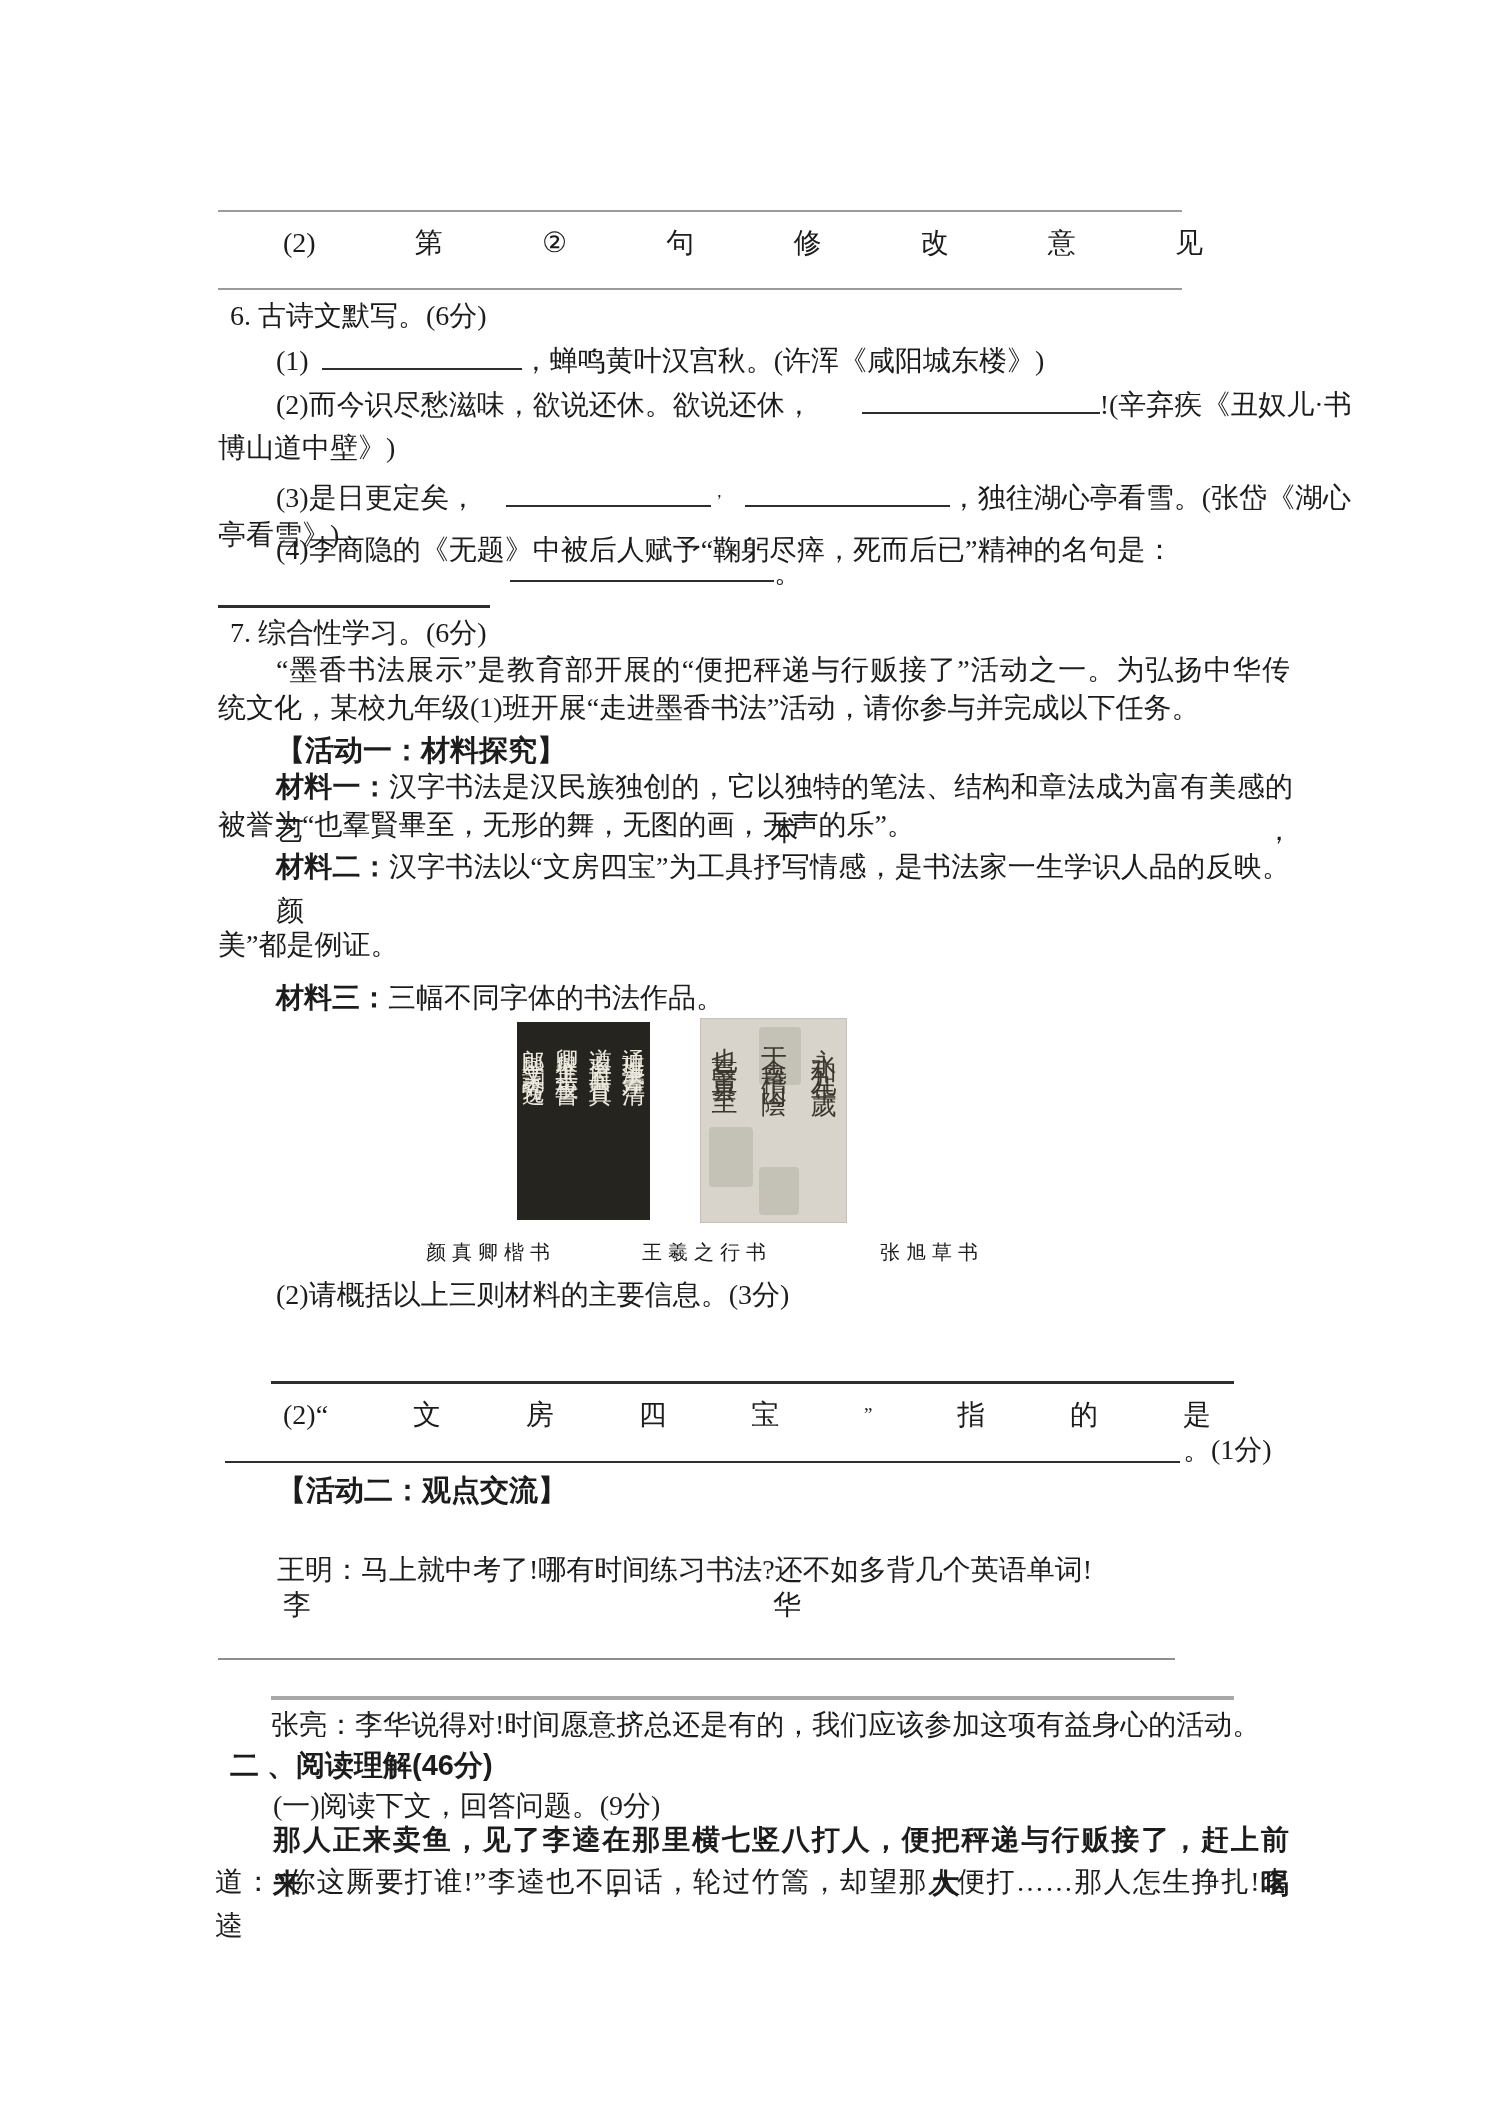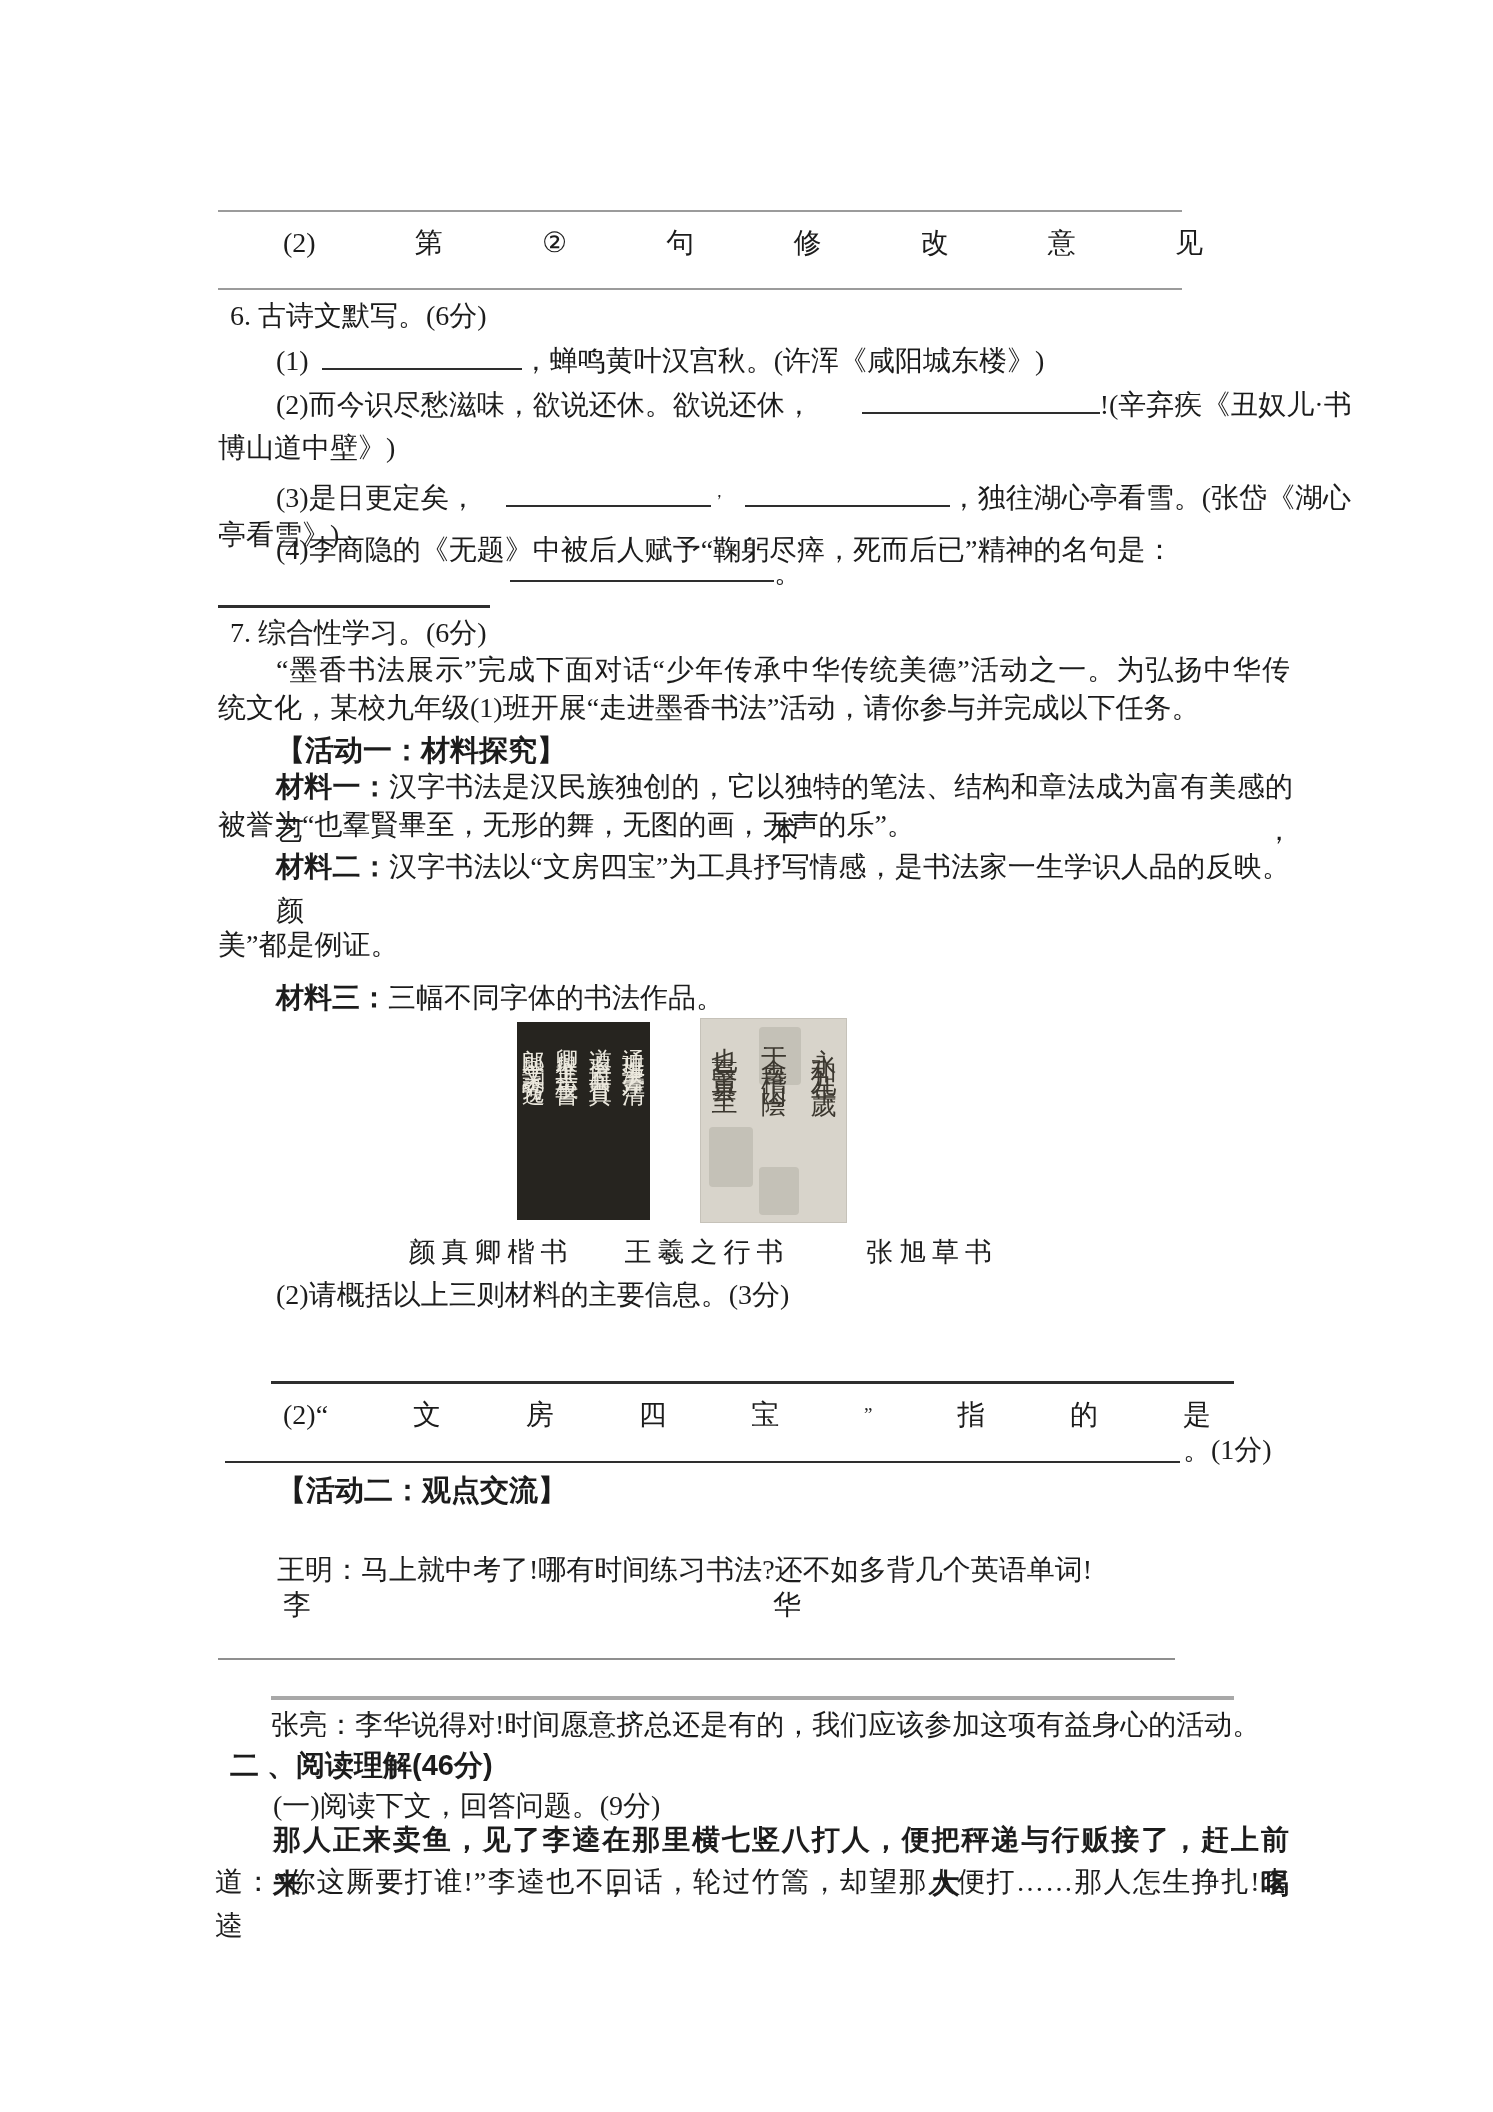--- a/index.html
+++ b/index.html
@@ -11,21 +11,21 @@
   .ln{position:absolute;line-height:44px;height:44px;white-space:nowrap;}
   .just{white-space:normal;text-align:justify;text-align-last:justify;}
   .rule{position:absolute;background:#9b9b9b;height:2px;}
   .rule-dark{background:#2e2e2e;}
   .rule-thick{height:4px;background:#a8a8a8;}
   .blank{display:inline-block;border-bottom:2px solid #2e2e2e;height:30px;vertical-align:baseline;}
   .spread{position:absolute;display:flex;justify-content:space-between;line-height:44px;height:44px;}
   .bold-sans{font-family:"Liberation Sans","DejaVu Sans",sans-serif;font-weight:bold;}
   .raised{font-size:17px;vertical-align:super;}
   .q-close{font-size:19px;vertical-align:super;}
-  .caption{position:absolute;transform:translateX(-50%);letter-spacing:6px;font-size:27px;line-height:40px;white-space:nowrap;}
+  .caption{position:absolute;transform:translateX(-50%);letter-spacing:6px;font-size:20px;line-height:40px;white-space:nowrap;}
   .art{position:absolute;box-sizing:border-box;display:flex;flex-direction:row-reverse;justify-content:space-between;}
   .art .col{writing-mode:vertical-rl;line-height:1;position:relative;z-index:1;}
   .art-rubbing{left:517px;top:1022px;width:133px;height:198px;background:#26241f;padding:8px 5px;}
   .art-rubbing .col{color:#ece9de;font-size:23px;letter-spacing:7px;}
   .art-scroll{left:700px;top:1018px;width:147px;height:205px;background:#d8d4cb;border:1px solid #c6c2b9;padding:8px 10px;}
   .art-scroll .col{color:#3b372f;font-size:26px;letter-spacing:11px;}
   .seal{position:absolute;background:#bfbbb2;border-radius:4px;opacity:.8;z-index:0;}
   .passage{letter-spacing:1px;}
 </style>
 </head>
@@ -68,21 +68,21 @@
   </div>
   <div class="ln" style="left:218px;top:513px;">亭看雪》)</div>
 
   <div class="ln" style="left:276px;top:528px;">(4)李商隐的《无题》中被后人赋予“鞠躬尽瘁，死而后已”精神的名句是：</div>
   <div class="ln" style="left:510px;top:550px;">
     <span class="blank" style="width:264px;"></span><span>。</span>
   </div>
   <div class="rule rule-dark" style="left:218px;top:605px;width:272px;height:3px;"></div>
 
   <div class="ln" style="left:230px;top:611px;">7. 综合性学习。(6分)</div>
-  <div class="ln just" style="left:276px;top:648px;width:1014px;">“墨香书法展示”完成下面对话“少年传承中华传统美德”活动之一。为弘扬中华传</div>
+  <div class="ln just" style="left:276px;top:648px;width:1014px;">“墨香书法展示”是教育部开展的“便把秤递与行贩接了”活动之一。为弘扬中华传</div>
   <div class="ln" style="left:218px;top:686px;">统文化，某校九年级(1)班开展“走进墨香书法”活动，请你参与并完成以下任务。</div>
 
   <div class="ln bold-sans" style="left:276px;top:728px;font-size:29px;">【活动一：材料探究】</div>
 
   <div class="ln just" style="left:276px;top:765px;width:1017px;">
     <span class="bold-sans">材料一：</span><span>汉字书法是汉民族独创的，它以独特的笔法、结构和章法成为富有美感的艺术，</span>
   </div>
   <div class="ln" style="left:218px;top:803px;">被誉为“也羣賢畢至，无形的舞，无图的画，无声的乐”。</div>
 
   <div class="ln just" style="left:276px;top:845px;width:1014px;">

